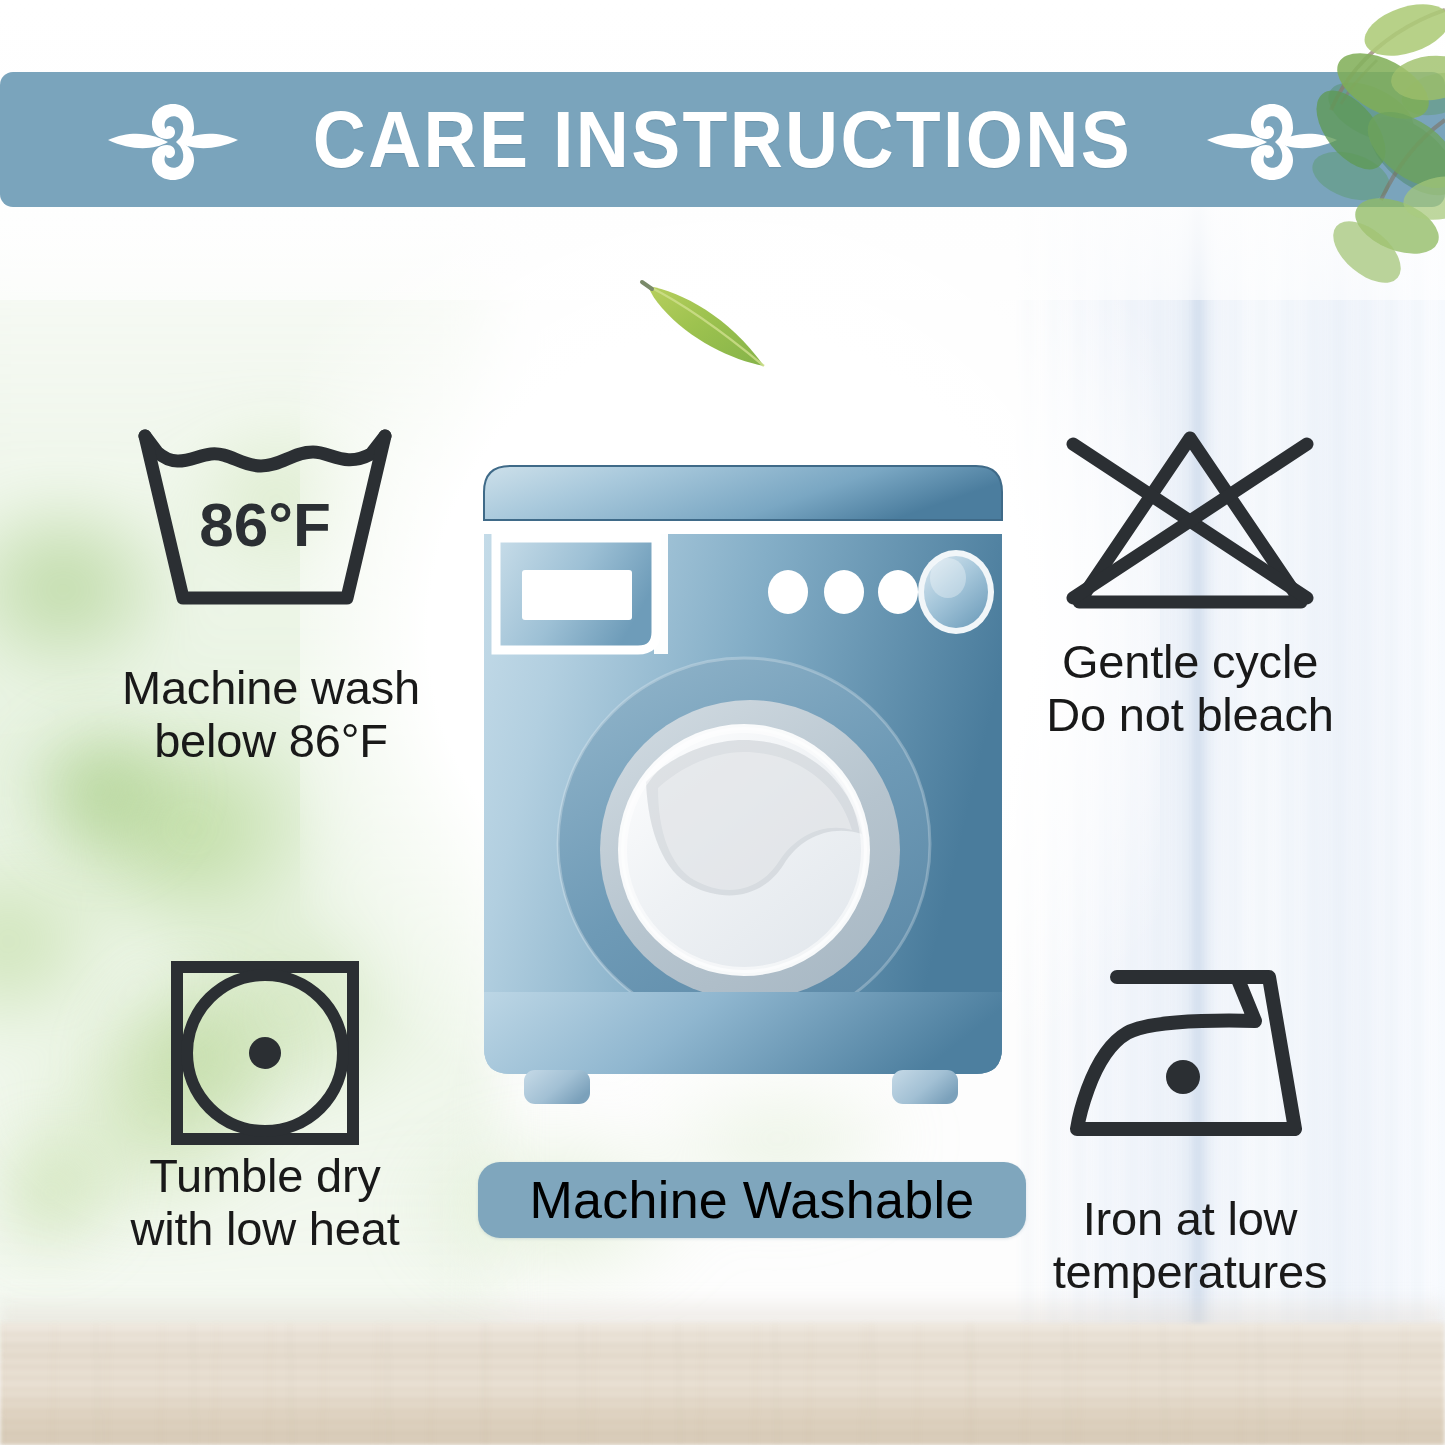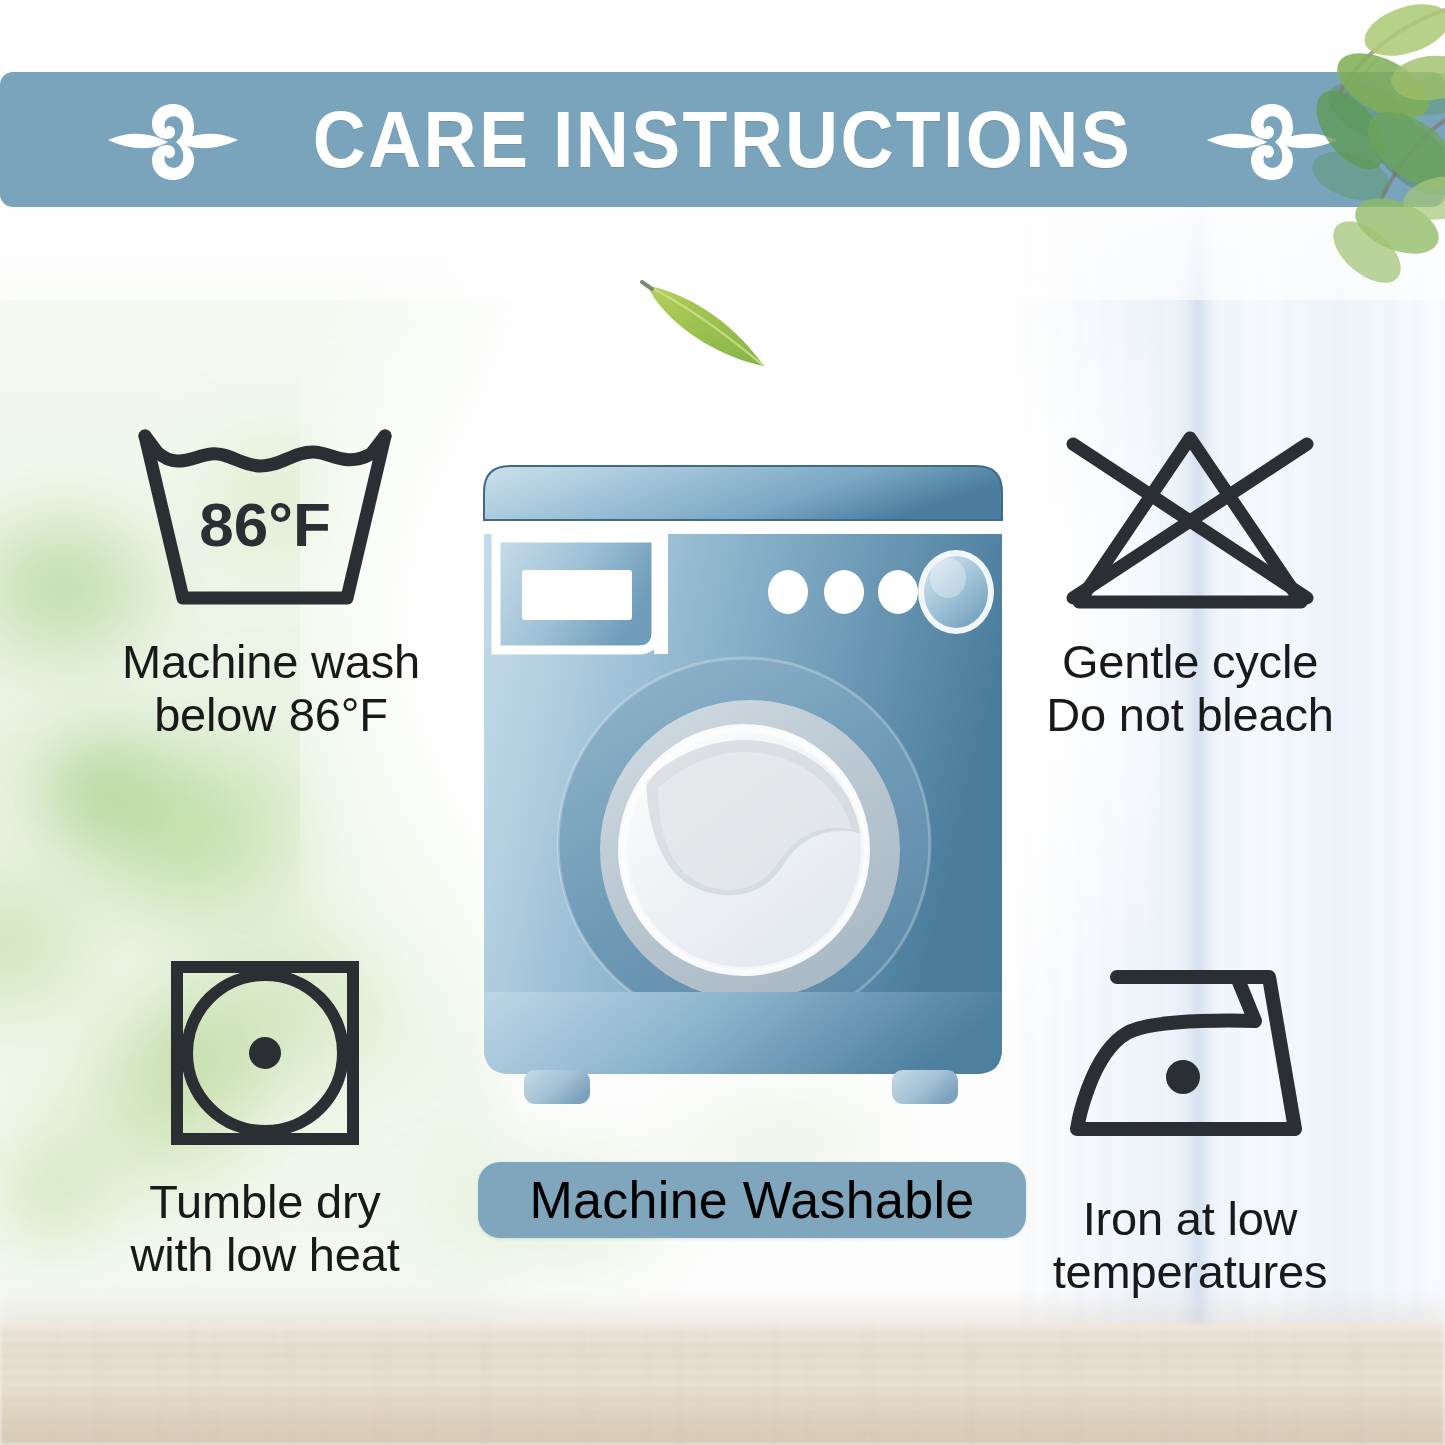--- a/index.html
+++ b/index.html
@@ -139,23 +139,23 @@
     white-space:pre-line;
     letter-spacing:-.2px;
   }
   #cell-wash   { left:36px;   top:420px;  width:470px; }
   #cell-bleach { left:955px;  top:420px;  width:470px; }
   #cell-dry    { left:30px;   top:955px;  width:470px; }
   #cell-iron   { left:955px;  top:955px;  width:470px; }
 
   #cell-wash .glyph, #cell-bleach .glyph { height:200px; }
   #cell-dry .glyph, #cell-iron .glyph { height:195px; }
-  #cell-wash .caption   { margin-top:16px; }
+  #cell-wash .caption   { margin-top:42px; }
   #cell-bleach .caption { margin-top:16px; }
-  #cell-dry .caption    { margin-top:26px; }
+  #cell-dry .caption    { }
   #cell-iron .caption   { margin-top:43px; }
 
   
   #machine { position:absolute; left:478px; top:452px; width:530px; height:685px; z-index:3; }
 
   
   #badge {
     position:absolute; left:478px; top:1162px; width:548px; height:76px;
     background:#7FA6BD;
     border-radius:22px;

